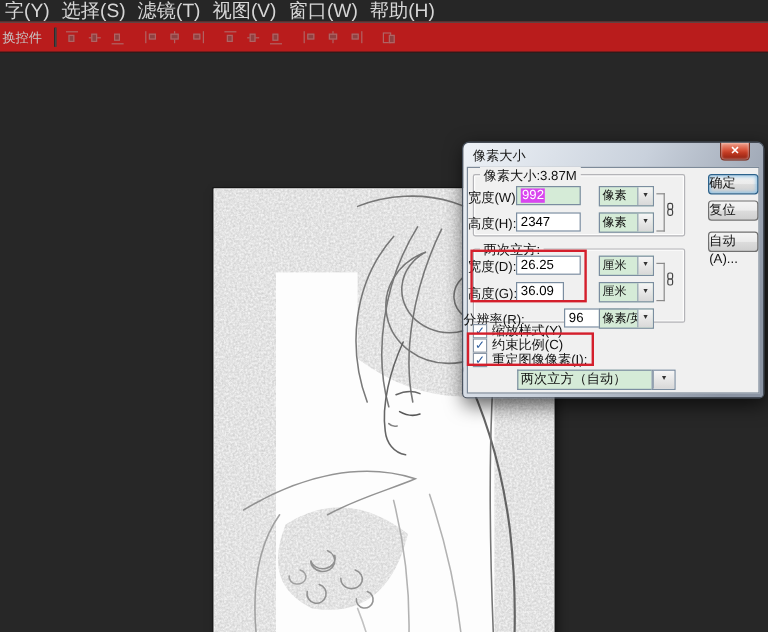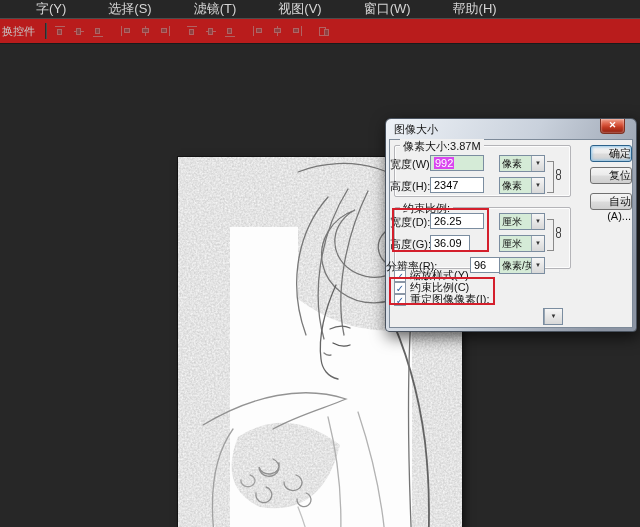--- a/index.html
+++ b/index.html
@@ -3,21 +3,21 @@
 <meta charset="utf-8">
 <style>
   html,body{margin:0;padding:0;}
   body{width:640px;height:527px;position:relative;overflow:hidden;
        background:#252525;font-family:"Liberation Sans",sans-serif;
        -webkit-font-smoothing:antialiased;}
 
   
   .menubar{position:absolute;left:0;top:0;width:640px;height:18px;background:#262626;
            display:flex;align-items:center;padding-left:2px;box-sizing:border-box;}
-  .menu-item{font-size:13px;color:#d6d6d6;padding:0 8px 0 2px;white-space:nowrap;cursor:default;margin-left:32px;}
+  .menu-item{font-size:16px;color:#d6d6d6;padding:0 8px 0 2px;white-space:nowrap;cursor:default;}
   .optionsbar{position:absolute;left:0;top:18px;width:640px;height:26px;background:#b91c1c;
               border-top:1px solid #4c4c4c;border-bottom:1px solid #1a1a1a;box-sizing:border-box;
               display:flex;align-items:center;}
   .opt-label{font-size:11px;color:#c8c8c8;padding:0 6px 0 2px;white-space:nowrap;overflow:hidden;}
   .sep{width:1px;height:16px;background:#2c2c2c;border-right:1px solid #4a4a4a;margin:0 4px;}
   .ic{width:13px;height:13px;position:relative;opacity:.5;margin:0 3px;display:inline-block;}
   .ic::before{content:"";position:absolute;background:#aaa;}
   .ic::after{content:"";position:absolute;border:1px solid #aaa;background:#666;box-sizing:border-box;}
   .ic.t::before{top:1px;left:1px;width:10px;height:1px}.ic.t::after{top:4px;left:3px;width:5px;height:6px}
   .ic.m::before{top:6px;left:1px;width:10px;height:1px}.ic.m::after{top:3px;left:3px;width:5px;height:7px}
@@ -59,21 +59,21 @@
   .cval{flex:1;font-size:10px;line-height:15px;padding:0 2px;color:#111;white-space:nowrap;overflow:hidden;}
   .carr{width:12px;border-left:1px solid #98a6b4;background:linear-gradient(#f6f6f6,#d8d8d8);
         text-align:center;font-size:6px;line-height:15px;color:#333;}
   .bracket{position:absolute;width:6px;border:1px solid #8a8a8a;border-left:none;}
   .chain{position:absolute;width:8px;height:13px;}
   .chain::before,.chain::after{content:"";position:absolute;left:1px;width:5px;height:6px;
         border:1px solid #444;border-radius:2px;box-sizing:border-box;}
   .chain::after{top:5px;}
   .wbtn{position:absolute;width:42px;height:17px;border:1px solid #707070;border-radius:3px;
         background:linear-gradient(#f4f4f4,#ebebeb 48%,#dcdcdc 52%,#cfcfcf);
-        font-size:11px;color:#111;text-align:right;line-height:15px;box-sizing:border-box;cursor:default;}
+        font-size:11px;color:#111;text-align:left;line-height:15px;box-sizing:border-box;cursor:default;}
   .wbtn.default{border-color:#2c628b;box-shadow:inset 0 0 3px 1px #8fc4e8;}
   .cb{position:absolute;left:8px;display:flex;align-items:center;font-size:11px;color:#111;}
   .cbbox{width:12px;height:12px;border:1px solid #8b97a6;background:#fff;color:#2f5e9e;
          font-size:10px;line-height:11px;text-align:center;margin-right:4px;box-sizing:border-box;}
   .annotation{position:absolute;border:2px solid #d41f2c;box-sizing:border-box;pointer-events:none;}
 </style>
 </head>
 <body>
 
 <div class="menubar">
@@ -144,21 +144,21 @@
         <path d="M150,260 C160,300 165,345 162,392" stroke="#aaa"></path>
         <path d="M180,255 C195,300 205,345 208,392" stroke="#aaa"></path>
         <path d="M120,350 q10,25 12,42" stroke="#bbb"></path>
         <path d="M236,120 C230,180 228,260 234,392" stroke="#666"></path>
       </g>
     </svg>
   </div>
 </div>
 
 <div class="dialog">
-  <div class="dlg-title">图像大小</div>
+  <div class="dlg-title">像素大小</div>
   <div class="dlg-close">
     <span>✕</span>
   </div>
   <div class="dlg-body"></div>
 
   <div class="group" style="left:8px;top:26px;width:175px;height:50px;"></div>
   <div class="group-label" style="left:14px;top:20px;">像素大小:3.87M</div>
 
   <div class="flabel" style="left:4px;top:38px;">宽度(W):</div>
   <div class="field green" style="left:44px;top:36px;width:54px;">
@@ -178,21 +178,21 @@
     <span class="carr">▼</span>
   </div>
   <div class="bracket" style="left:161px;top:42px;height:30px;"></div>
   <div class="chain" style="left:169px;top:50px;"></div>
 
   <div class="wbtn default" style="left:204px;top:26px;">确定</div>
   <div class="wbtn" style="left:204px;top:48px;">复位</div>
   <div class="wbtn" style="left:204px;top:74px;">自动(A)...</div>
 
   <div class="group" style="left:8px;top:88px;width:175px;height:60px;"></div>
-  <div class="group-label" style="left:14px;top:82px;">约束比例:</div>
+  <div class="group-label" style="left:14px;top:82px;">两次立方:</div>
 
   <div class="flabel" style="left:4px;top:96px;">宽度(D):</div>
   <div class="field" style="left:44px;top:94px;width:54px;">
     <span>26.25</span>
   </div>
   <div class="combo" style="left:113px;top:94px;width:46px;">
     <span class="cval">厘米</span>
     <span class="carr">▼</span>
   </div>
 
@@ -222,19 +222,22 @@
   </div>
   <div class="cb" style="top:161px;">
     <span class="cbbox">✓</span>
     <span>约束比例(C)</span>
   </div>
   <div class="cb" style="top:173px;">
     <span class="cbbox">✓</span>
     <span>重定图像像素(I):</span>
   </div>
 
+  <div class="combo" style="left:45px;top:189px;width:112px;border-right:none;">
+    <span class="cval" style="font-size:11px;">两次立方（自动）</span>
+  </div>
   <div class="combo" style="left:157px;top:189px;width:20px;background:#d5ebd7;">
     <span class="carr" style="width:18px;border-left:1px solid #98a6b4;">▼</span>
   </div>
 
   <div class="annotation" style="left:6px;top:89px;width:97px;height:44px;"></div>
   <div class="annotation" style="left:3px;top:158px;width:106px;height:28px;"></div>
 </div>
 
 </body></html>

